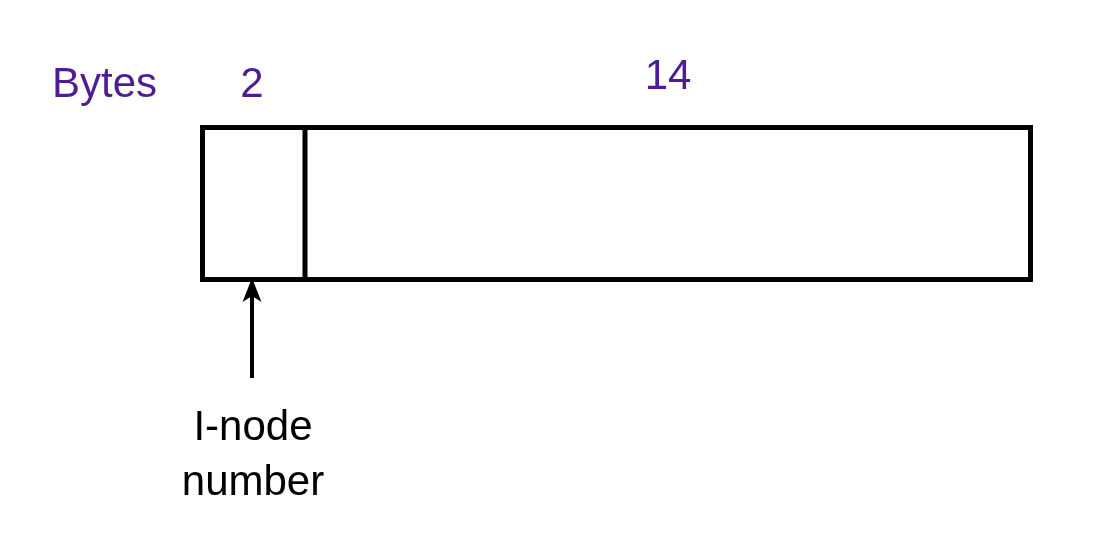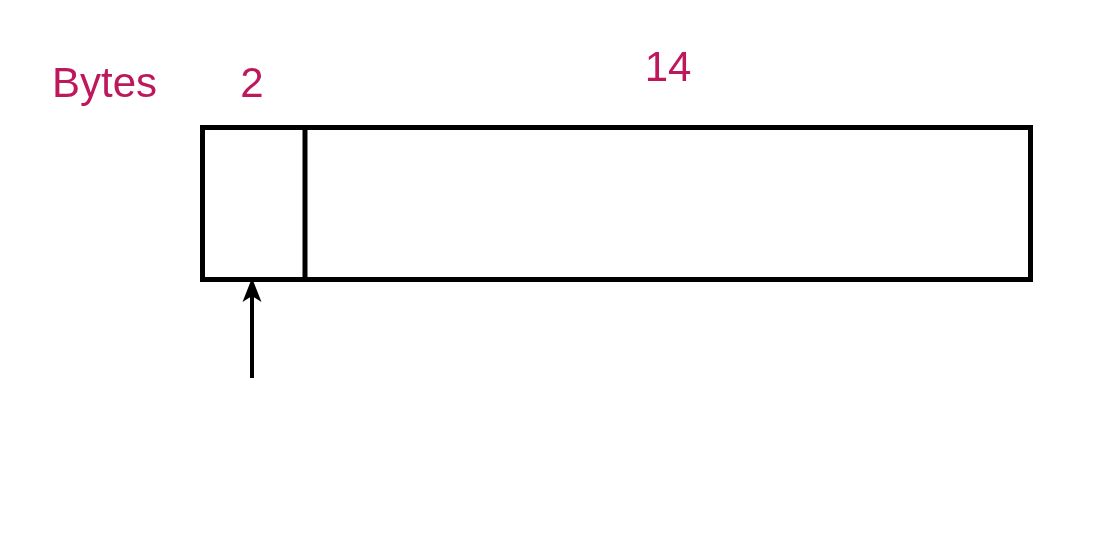--- a/index.html
+++ b/index.html
@@ -14,34 +14,34 @@
     position: relative;
     width: 1106px;
     height: 548px;
     background: #ffffff;
     overflow: hidden;
   }
 
   
   .lbl {
     position: absolute;
-    color: #be185d;
+    color: #4c1d95;
     font-family: "Liberation Sans", sans-serif;
     font-size: 42px;
     line-height: 1;
     white-space: nowrap;
   }
   .lbl-center {
     text-align: center;
     transform: translateX(-50%);
   }
 
   #bytes-label      { left: 52px;  top: 62px; }
   #inode-size-label { left: 252px; top: 62px; }
-  #name-size-label  { left: 668px; top: 46px; }
+  #name-size-label  { left: 668px; top: 54px; }
 
   #file-name-text   { left: 668px; top: 182px; }
 
   
   #entry-svg {
     position: absolute;
     left: 0;
     top: 0;
   }
 
@@ -74,14 +74,18 @@
 
     <rect x="202.5" y="127.5" width="828" height="152" fill="#ffffff" stroke="#000000" stroke-width="5"></rect>
 
     <line x1="305" y1="125" x2="305" y2="281" stroke="#000000" stroke-width="5"></line>
 
     <line x1="252" y1="378" x2="252" y2="296" stroke="#000000" stroke-width="4"></line>
     <polygon points="252,278 261.5,302 252,296 242.5,302" fill="#000000"></polygon>
   </svg>
 
 
+  <div id="callout-caption">
+    <div>I-node</div>
+    <div>number</div>
+  </div>
 
 </div>
 
 </body></html>

